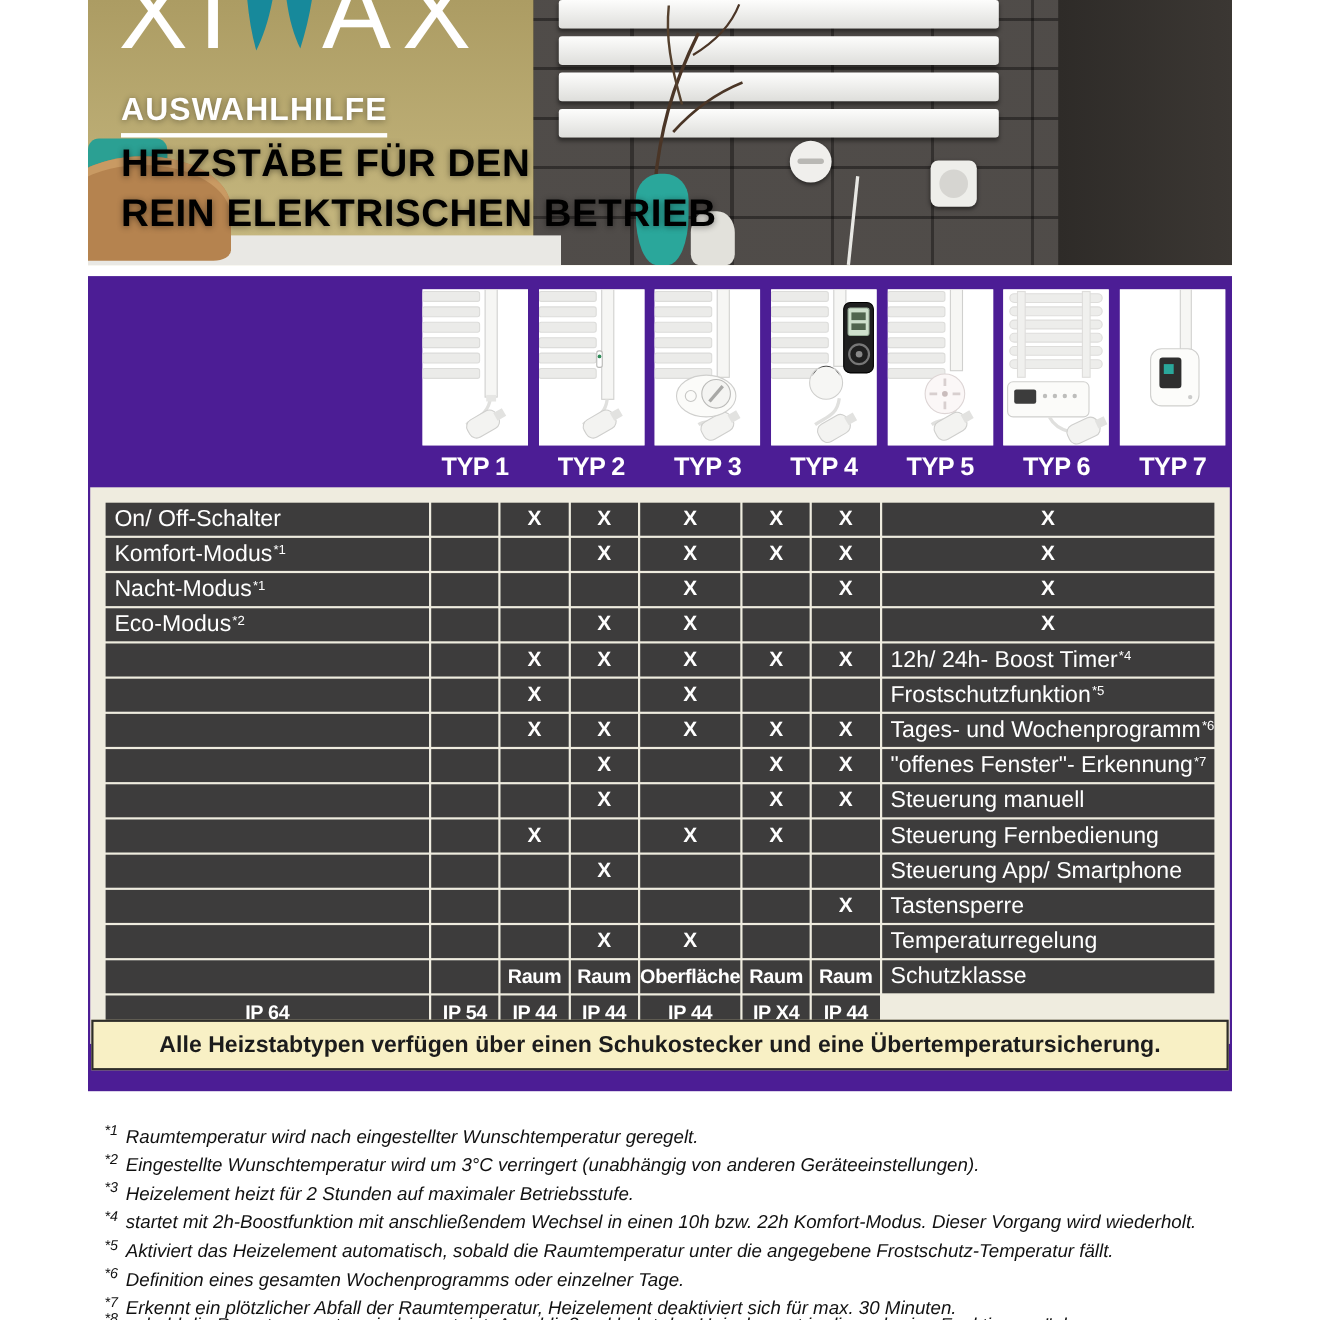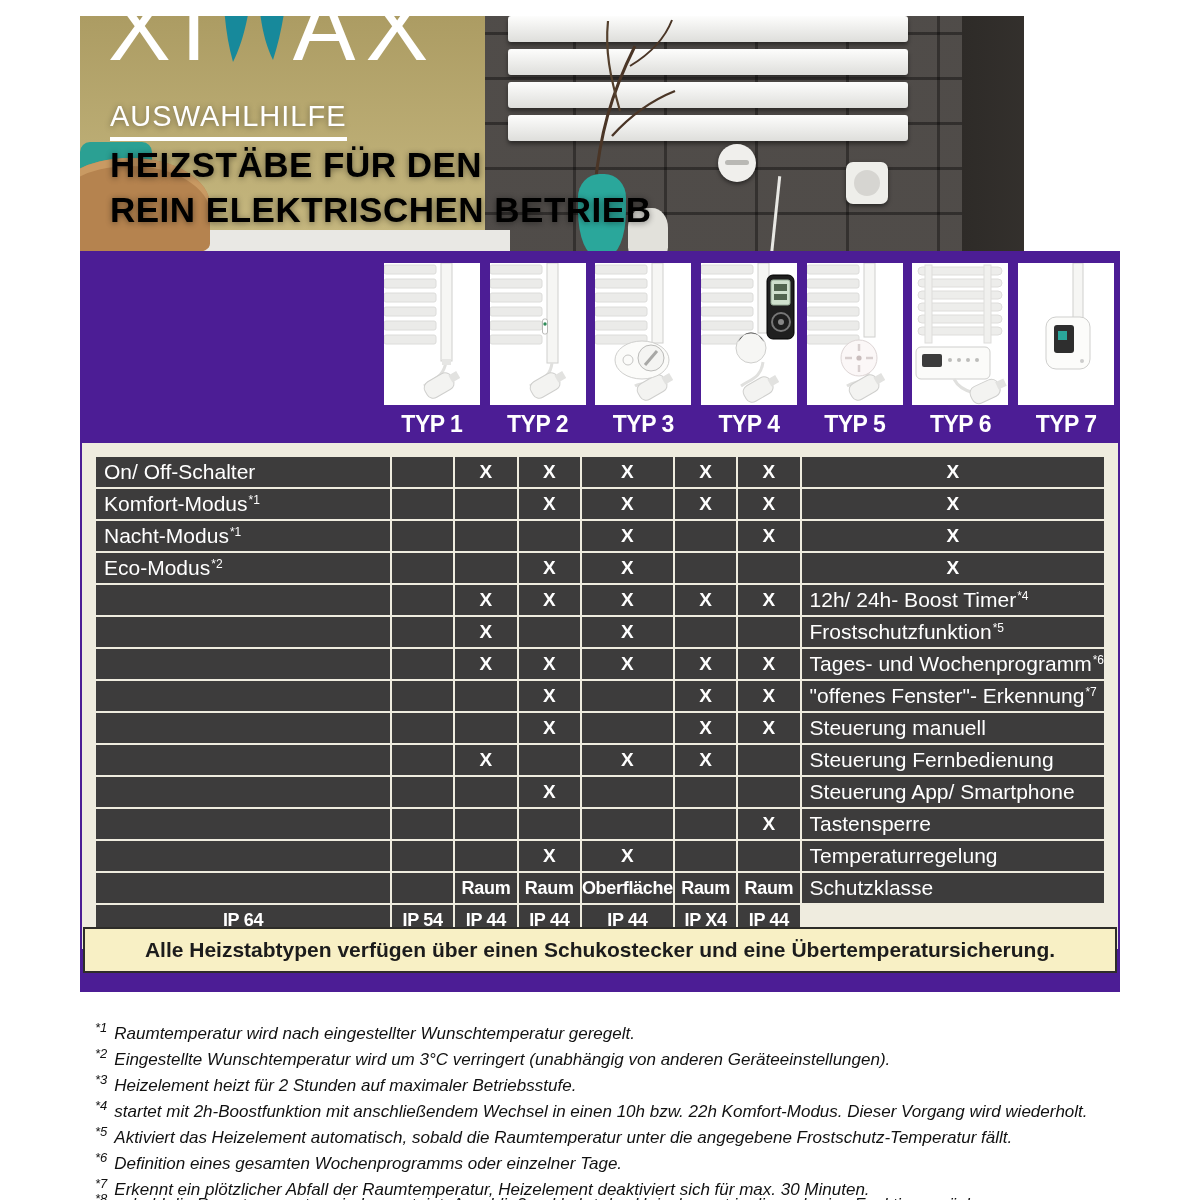--- a/index.html
+++ b/index.html
@@ -1,20 +1,20 @@
 <!DOCTYPE html>
 <html><head>
 <meta charset="utf-8">
 <style>
   html,body{margin:0;padding:0}
   body{width:1200px;height:1200px;position:relative;overflow:hidden;background:#fff;
        font-family:"Liberation Sans",sans-serif;}
 
   
-  .photo{position:absolute;left:80px;top:16px;width:944px;height:241px;overflow:hidden;background:#b9ab72}
+  .photo{position:absolute;left:80px;top:0;width:1040px;height:241px;overflow:hidden;background:#b9ab72}
   .wallL{position:absolute;left:0;top:0;width:405px;height:241px;background:linear-gradient(180deg,#ac9c63,#c8ba82)}
   .tiles{position:absolute;left:405px;top:0;width:635px;height:241px;background-color:#4a4643;
          background-image:repeating-linear-gradient(0deg,rgba(0,0,0,0) 0 42px,rgba(0,0,0,.38) 42px 45px),
                           repeating-linear-gradient(90deg,rgba(255,255,255,.03) 0 88px,rgba(0,0,0,.30) 88px 91px)}
   .cabinet{position:absolute;left:882px;top:0;width:158px;height:241px;background:linear-gradient(90deg,#2e2b28,#3b3733)}
   .radiator{position:absolute;left:428px;top:0;width:400px;height:140px}
   .slat{height:26px;margin-bottom:7px;border-radius:3px;background:linear-gradient(#fdfdfc,#dededb);box-shadow:0 3px 4px rgba(0,0,0,.45)}
   .thermo{position:absolute;left:638px;top:128px;width:38px;height:38px;border-radius:50%;background:#f0efec;box-shadow:0 2px 4px rgba(0,0,0,.5)}
   .thermo i{position:absolute;left:7px;top:16px;width:24px;height:5px;background:#b9b8b4;border-radius:3px}
   .outlet{position:absolute;left:766px;top:146px;width:42px;height:42px;border-radius:7px;background:#eeeeea;box-shadow:0 2px 4px rgba(0,0,0,.5)}
@@ -22,21 +22,21 @@
   .cordl{position:absolute;left:694px;top:160px;width:3px;height:81px;background:#e8e8e4;transform:rotate(6deg)}
   .counter{position:absolute;left:0;top:214px;width:430px;height:27px;background:#e9e8e4}
   .chair{position:absolute;left:-30px;top:142px;width:160px;height:95px;border-radius:50% 50% 10% 10%;background:#b5834f;box-shadow:inset 0 8px 0 #c99a63}
   .towel{position:absolute;left:0;top:126px;width:72px;height:48px;border-radius:10px;background:#2ba093;box-shadow:0 4px 0 #1f8478}
   .vase{position:absolute;left:498px;top:158px;width:48px;height:83px;background:#2aa79b;border-radius:45% 45% 40% 40% / 28% 28% 55% 55%}
   .jug{position:absolute;left:548px;top:192px;width:40px;height:49px;background:#e2e1db;border-radius:40% 40% 20% 20%}
   .branches{position:absolute;left:420px;top:0;width:230px;height:170px}
 
   .logo{position:absolute;left:28px;top:-44px;color:#fff;font-size:94px;font-weight:400;letter-spacing:10px;white-space:nowrap}
   .logo svg{vertical-align:-6px}
-  .subtitle{position:absolute;left:30px;top:84px;color:#fff;font-size:29px;font-weight:400;letter-spacing:1px;
+  .subtitle{position:absolute;left:30px;top:84px;color:#fff;font-size:29px;font-weight:700;letter-spacing:1px;
             padding-bottom:4px;border-bottom:4px solid #fff;text-shadow:0 1px 6px rgba(0,0,0,.4)}
   .btitle{position:absolute;left:30px;top:126px;color:#000000;font-size:35px;font-weight:700;line-height:45px;
           letter-spacing:.5px;text-shadow:0 1px 6px rgba(0,0,0,.45);white-space:pre-line}
 
   
   .panel{position:absolute;left:80px;top:251px;width:1040px;height:741px;background:#4c1d95}
   .hgrid{position:absolute;left:2px;width:1036px;display:grid;grid-template-columns:296px repeat(7,1fr);gap:2px}
   #cards{top:12px}
   .ccell{display:flex;align-items:flex-start;justify-content:center}
   .card{width:96px;height:142px;background:#fff;overflow:hidden}

